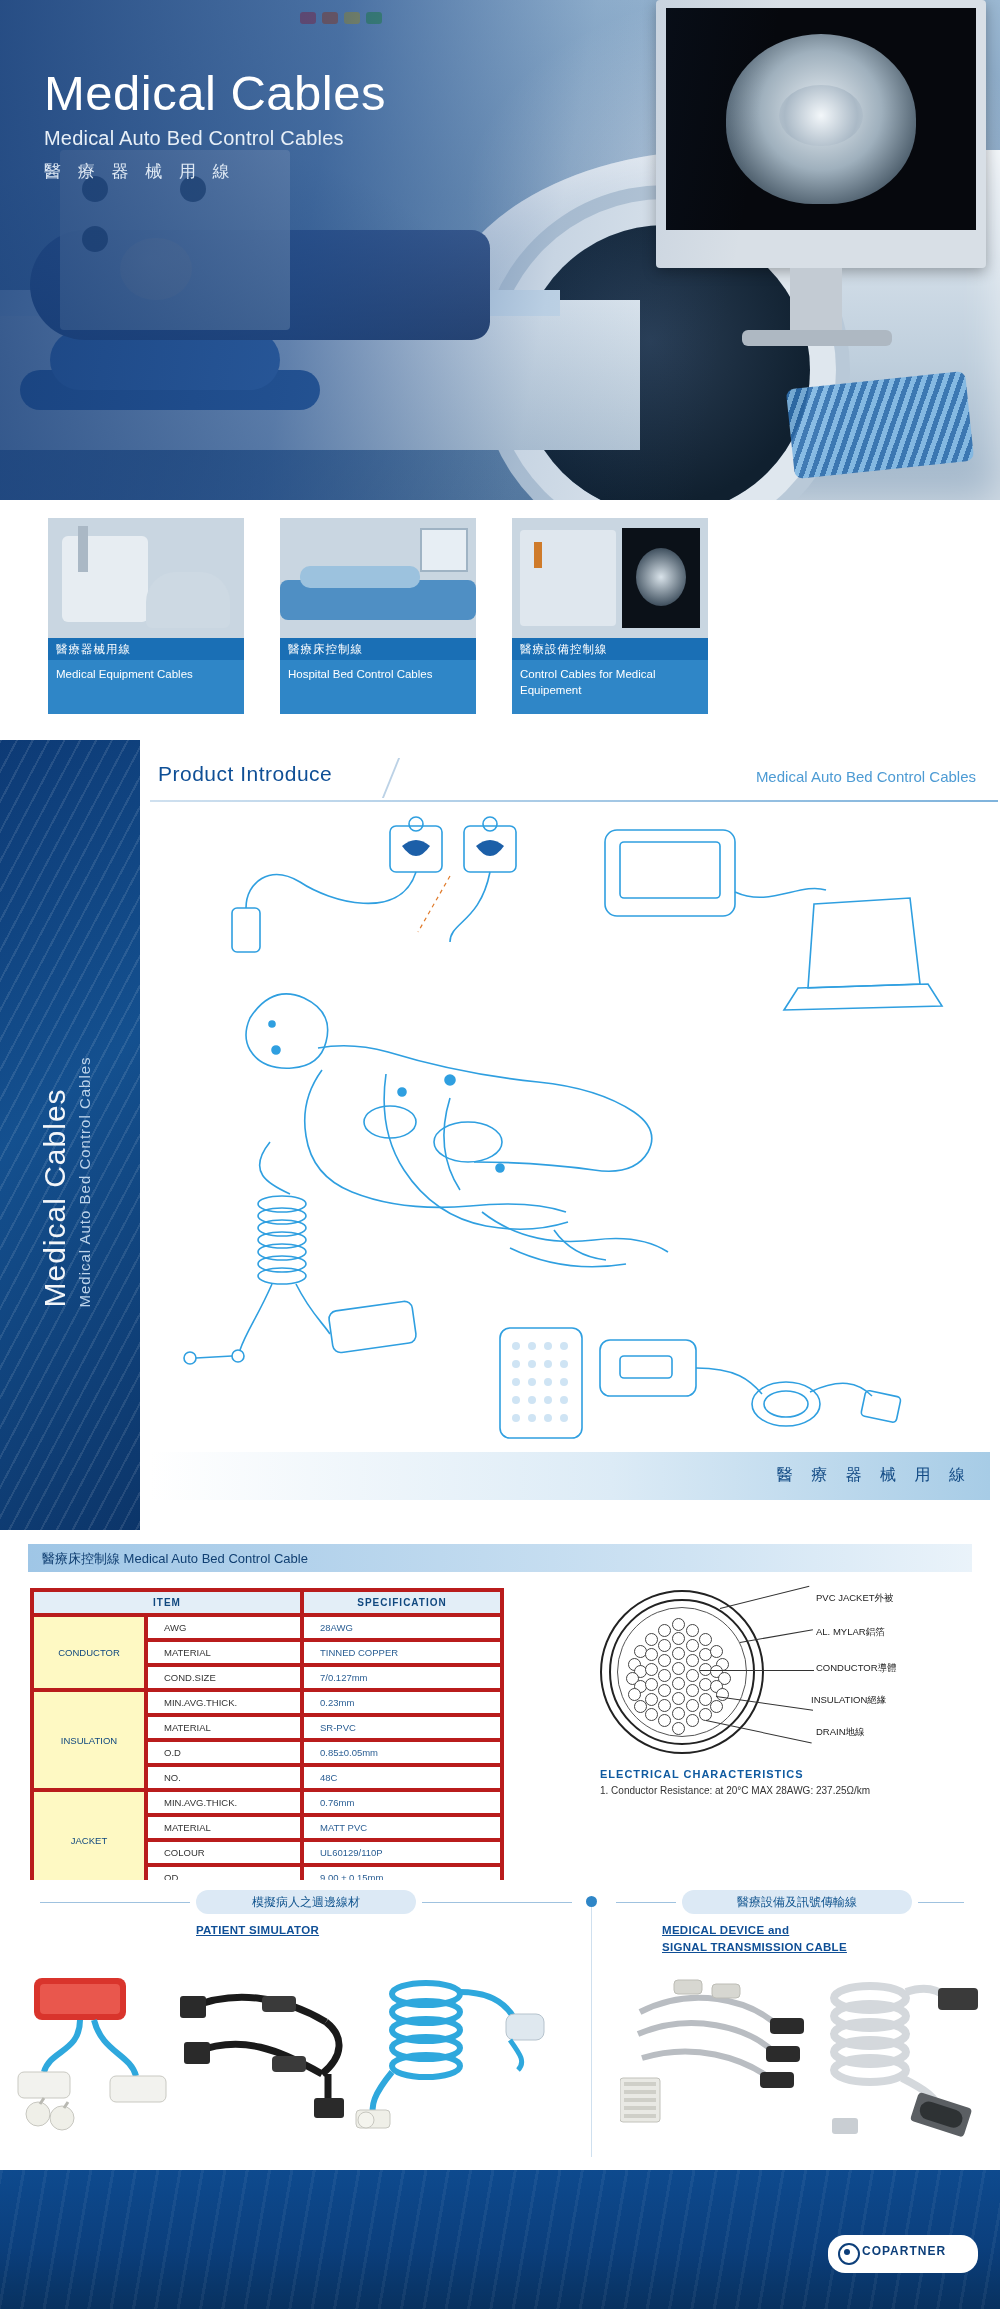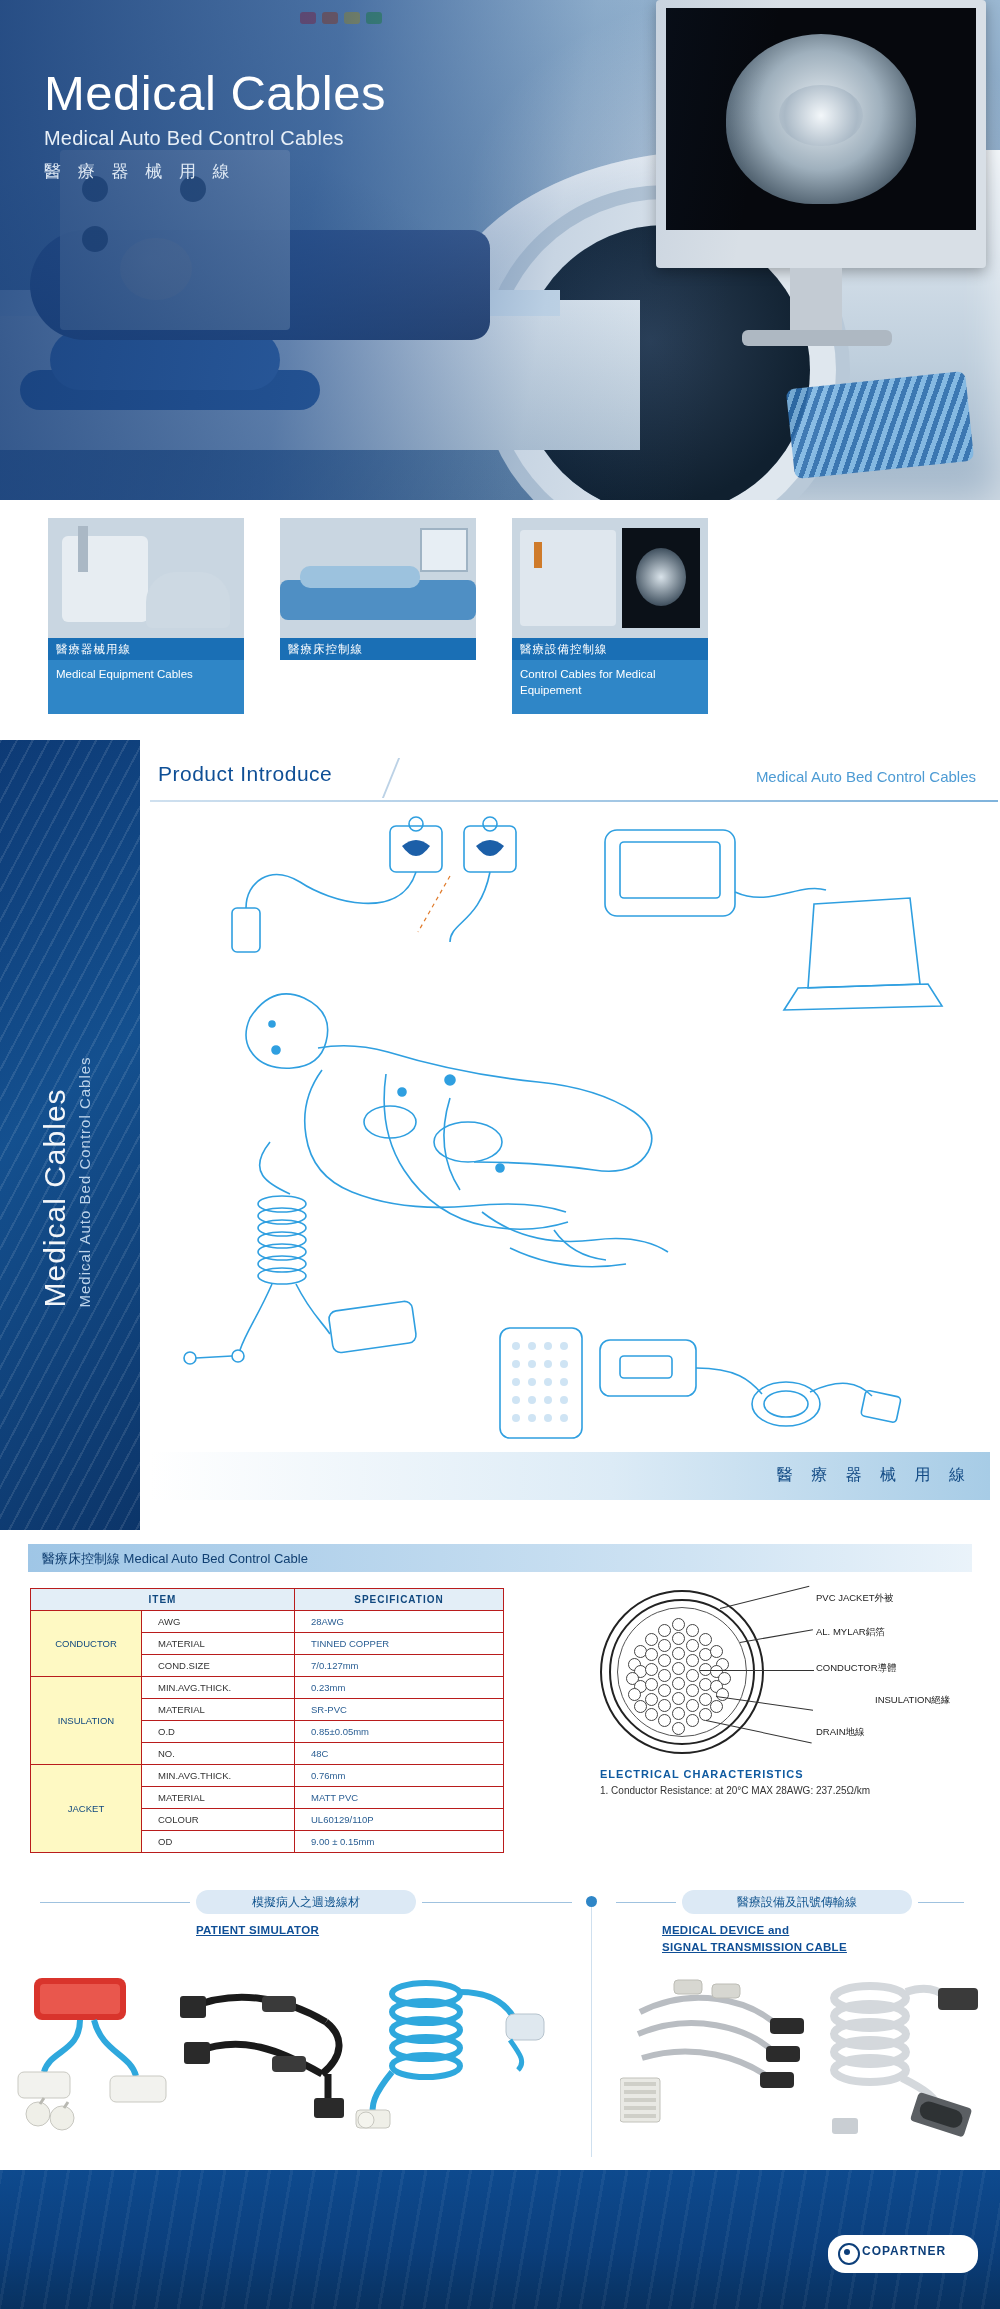--- a/index.html
+++ b/index.html
@@ -79,21 +79,21 @@
   .intro-foot{position:absolute;left:150px;top:712px;width:840px;height:48px;
     background:linear-gradient(90deg,#ffffff 0%,#dcebf6 55%,#a7cce6 100%);}
   .intro-foot span{position:absolute;right:18px;top:13px;font-size:16px;color:#134b85;letter-spacing:7px;}
 
   
   .spec{position:absolute;left:0;top:1530px;width:944px;height:340px;background:#fff;}
   .spec-title{position:absolute;left:28px;top:14px;width:944px;height:28px;
     background:linear-gradient(90deg,#9fc6e6,#cfe3f3 70%,#eaf3fa);}
   .spec-title span{position:absolute;left:14px;top:6px;font-size:13px;color:#103f72;}
   .tbl{position:absolute;left:30px;top:58px;width:474px;border-collapse:collapse;font-size:9.5px;color:#333;}
-  .tbl td,.tbl th{border:1px solid #b91c1c;padding:3px 16px;height:15px;}
+  .tbl td,.tbl th{border:4px solid #b91c1c;padding:3px 16px;height:15px;}
   .tbl th{background:#e3eef7;color:#10487f;font-size:10px;letter-spacing:1px;}
   .tbl .grp{background:#fef9c3;color:#10487f;text-align:center;width:78px;font-size:9.5px;}
   .tbl .k{width:120px;}
   .tbl .v{color:#2a5e93;}
   
   .xsec{position:absolute;left:600px;top:60px;width:160px;height:160px;border-radius:50%;border:2px solid #222;background:#fff;}
   .xsec .ring2{position:absolute;left:7px;top:7px;right:7px;bottom:7px;border-radius:50%;border:2px solid #222;}
   .xsec .ring3{position:absolute;left:15px;top:15px;right:15px;bottom:15px;border-radius:50%;border:1px solid #555;
     background:radial-gradient(circle at 50% 50%, #fff 0, #fff 100%);}
   .xsec .fill{position:absolute;left:16px;top:16px;right:16px;bottom:16px;border-radius:50%;overflow:hidden;}
@@ -175,20 +175,21 @@
     <div class="cap">Medical Equipment Cables</div>
   </div>
 
   <div class="thumb" style="left:280px;">
     <div class="pic p2">
       <div style="position:absolute;left:0;top:62px;width:196px;height:40px;background:#4f8fc4;border-radius:8px;"></div>
       <div style="position:absolute;left:20px;top:48px;width:120px;height:22px;background:#9cc2de;border-radius:10px;"></div>
       <div style="position:absolute;left:140px;top:10px;width:44px;height:40px;background:#e7eef4;border:2px solid #9fb3c4;"></div>
     </div>
     <div class="bar">醫療床控制線</div>
+    <div class="cap">Hospital Bed Control Cables</div>
   </div>
 
   <div class="thumb" style="left:512px;">
     <div class="pic p3">
       <div style="position:absolute;left:8px;top:12px;width:96px;height:96px;background:#dfe7ee;border-radius:4px;"></div>
       <div style="position:absolute;left:110px;top:10px;width:78px;height:100px;background:#0b1118;"></div>
       <div style="position:absolute;left:124px;top:30px;width:50px;height:58px;border-radius:50%;background:radial-gradient(circle,#d9e3ea,#4a5a68 70%,#10181f);"></div>
       <div style="position:absolute;left:22px;top:24px;width:8px;height:26px;background:#cf7b2a;"></div>
     </div>
     <div class="bar">醫療設備控制線</div>
@@ -432,21 +433,21 @@
   <div class="lead" style="left:720px;top:78px;width:92px;transform:rotate(-14deg);transform-origin:left center;"></div>
   <div class="lbl" style="left:816px;top:62px;">PVC JACKET外被</div>
 
   <div class="lead" style="left:740px;top:112px;width:74px;transform:rotate(-10deg);transform-origin:left center;"></div>
   <div class="lbl" style="left:816px;top:96px;">AL. MYLAR鋁箔</div>
 
   <div class="lead" style="left:700px;top:140px;width:114px;"></div>
   <div class="lbl" style="left:816px;top:132px;">CONDUCTOR導體</div>
 
   <div class="lead" style="left:716px;top:166px;width:98px;transform:rotate(8deg);transform-origin:left center;"></div>
-  <div class="lbl" style="left:856px;top:164px;padding-left:19px;">INSULATION絕緣</div>
+  <div class="lbl" style="left:792px;top:164px;padding-left:19px;">INSULATION絕緣</div>
 
   <div class="lead" style="left:706px;top:190px;width:108px;transform:rotate(12deg);transform-origin:left center;"></div>
   <div class="lbl" style="left:816px;top:196px;">DRAIN地線</div>
 
   <div class="elec">
     <h4>ELECTRICAL  CHARACTERISTICS</h4>
     <p>1. Conductor Resistance:  at 20°C MAX 28AWG: 237.25Ω/km</p>
   </div>
 </div>
 

